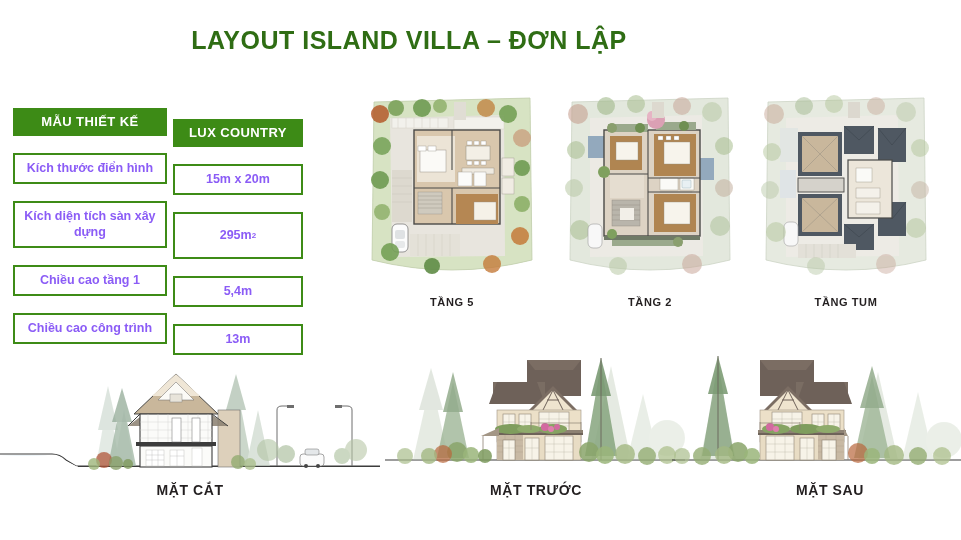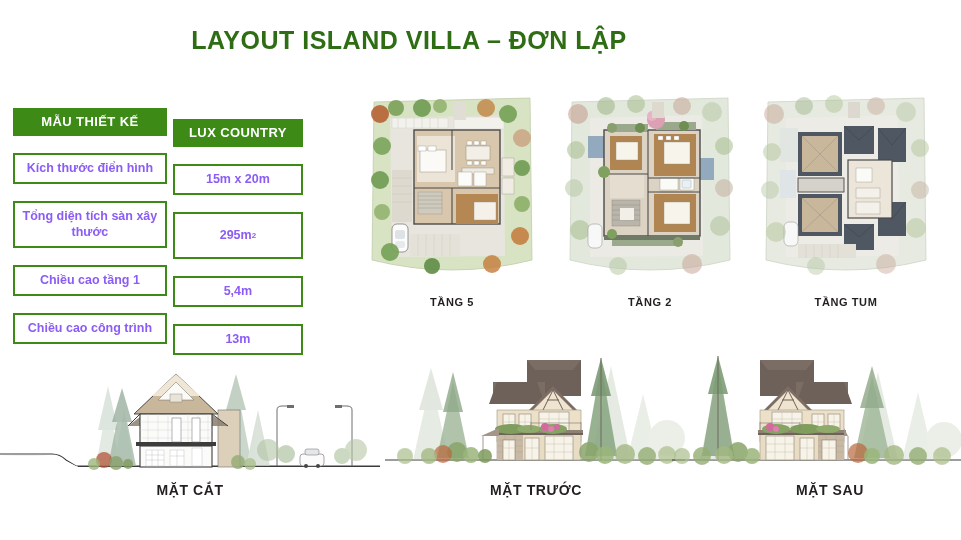--- a/index.html
+++ b/index.html
@@ -87,21 +87,21 @@
       <div class="spec-cell left">MẪU THIẾT KẾ</div>
       <div class="spec-cell right">LUX COUNTRY</div>
     </div>
 
     <div class="spec-row r1">
       <div class="spec-cell left">Kích thước điển hình</div>
       <div class="spec-cell right">15m x 20m</div>
     </div>
 
     <div class="spec-row r2">
-      <div class="spec-cell left">Tổng diện tích sàn xây thước</div>
+      <div class="spec-cell left">Kích diện tích sàn xây dựng</div>
       <div class="spec-cell right">
           <span>295m</span>
           <span class="sup">2</span>
         </div>
     </div>
 
     <div class="spec-row r3">
       <div class="spec-cell left">Chiều cao tầng 1</div>
       <div class="spec-cell right">5,4m</div>
     </div>

